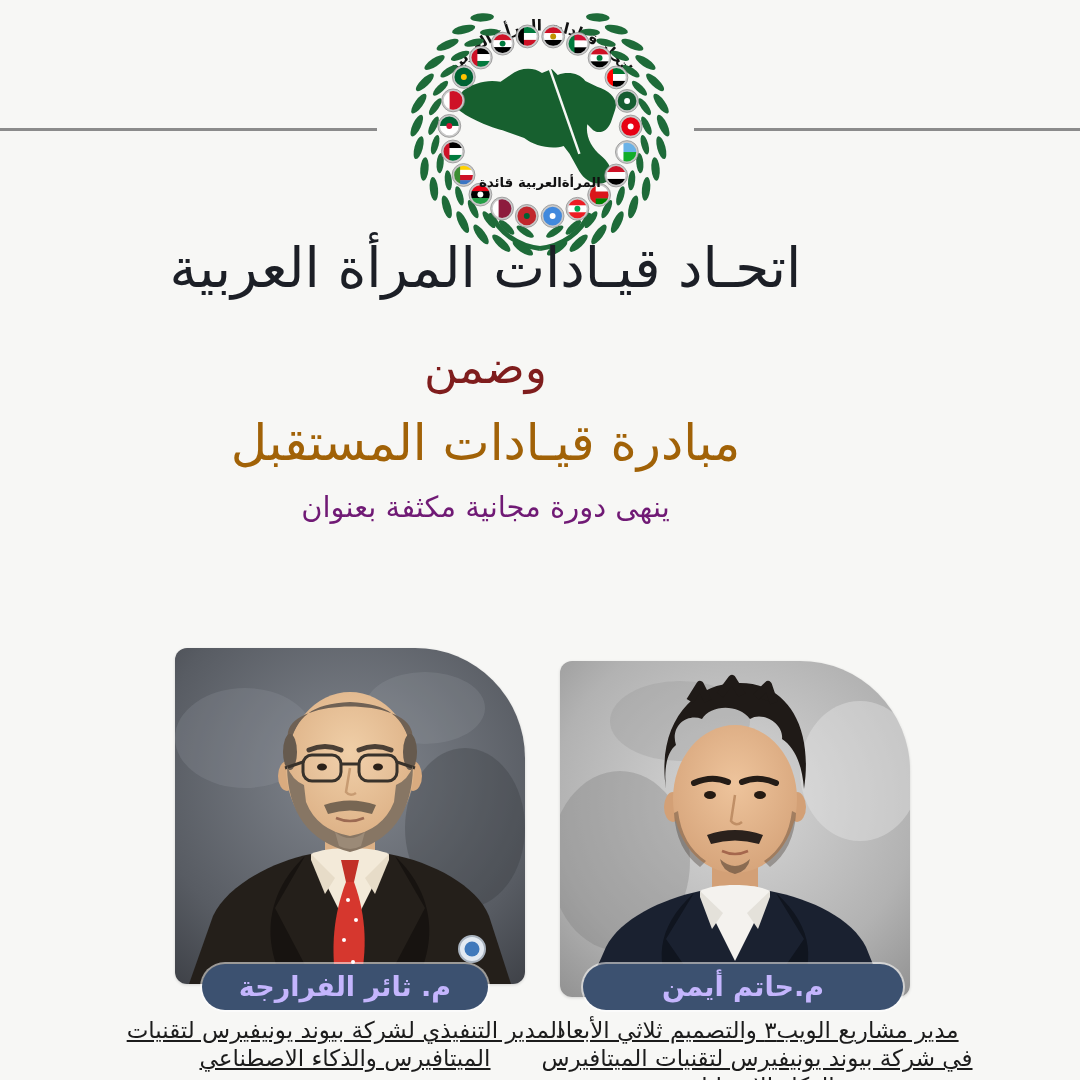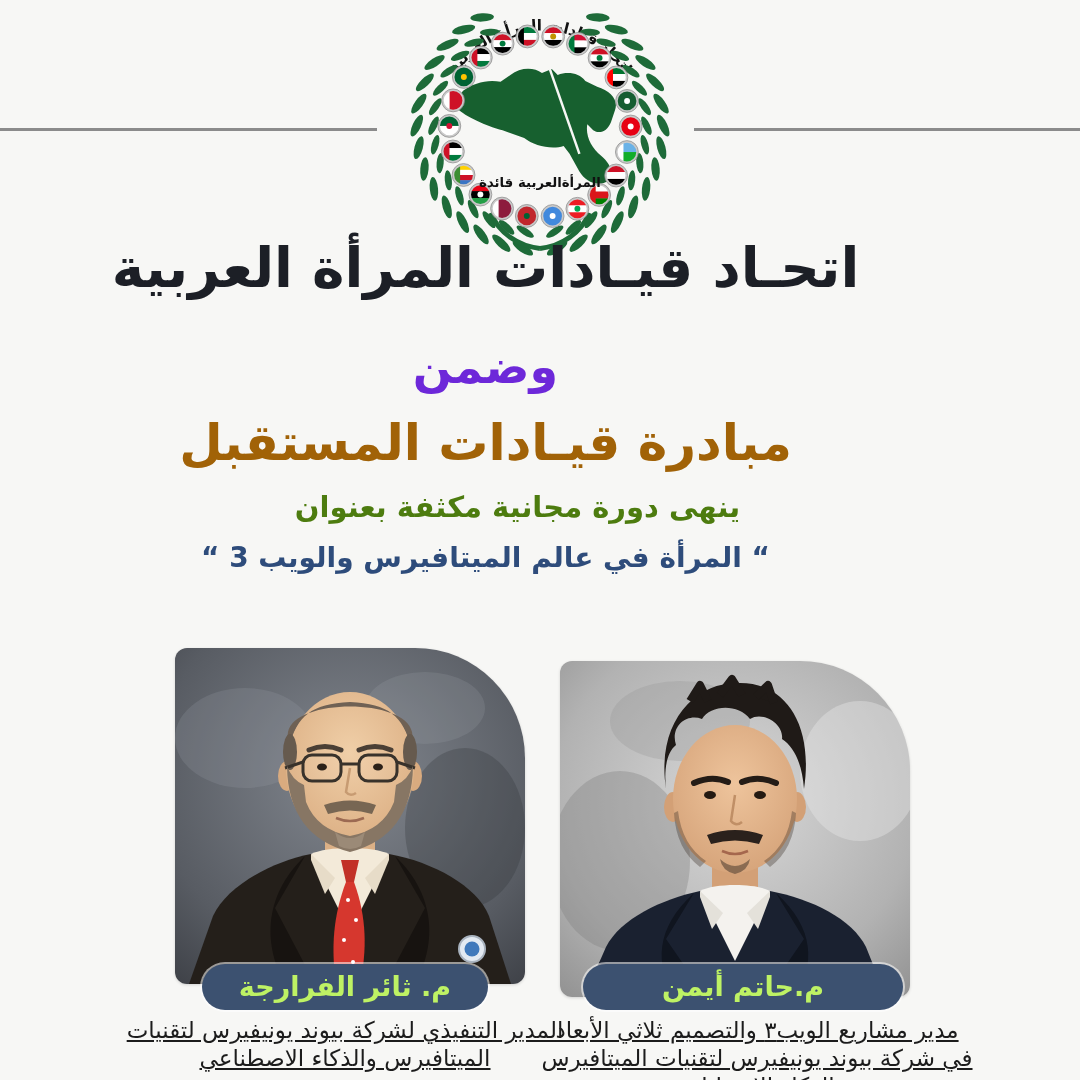--- a/index.html
+++ b/index.html
@@ -4,33 +4,33 @@
 <style>
   html,body{margin:0;padding:0;background:#e9e9e9;}
   .poster{
     position:relative;width:1080px;height:1080px;overflow:hidden;
     background:#f7f7f5;font-family:"DejaVu Sans",sans-serif;direction:rtl;
   }
   .rule{position:absolute;height:3px;background:#8b8b8b;top:128px;}
   .rule.left{left:0;width:377px;}
   .rule.right{left:694px;width:386px;}
   .logo-wrap{position:absolute;left:402px;top:4px;width:276px;height:254px;}
-  .center-text{position:absolute;left:0;width:971px;text-align:center;font-weight:700;}
+  .center-text{position:absolute;left:0;width:971px;text-align:center;font-weight:400;}
   .title{top:238px;font-size:55px;line-height:1.1;letter-spacing:-1px;}
   .subtitle{top:340px;font-size:46px;}
   .initiative{top:414px;font-size:50px;}
   .line1{top:490px;font-size:29px;}
   .course{top:541px;font-size:28px;}
   .presented{top:594px;font-size:28px;}
   .photo{position:absolute;width:350px;height:336px;overflow:hidden;
          border-radius:12px 110px 12px 12px;box-shadow:0 1px 3px rgba(0,0,0,.15);}
   .photo.left{left:175px;top:648px;}
   .photo.right{left:560px;top:661px;}
   .photo svg{display:block;width:100%;height:100%;}
-  .badge{position:absolute;height:46px;border-radius:23px;color:#bef264;
+  .badge{position:absolute;height:46px;border-radius:23px;color:#c4b5fd;
          font-weight:800;font-size:27px;line-height:46px;text-align:center;z-index:5;
          box-shadow:0 0 0 2px rgba(255,255,255,.55);}
   .badge.left{left:202px;top:964px;width:286px;}
   .badge.right{left:583px;top:964px;width:320px;}
   .caption{position:absolute;width:440px;text-align:center;font-size:23px;
            color:#1c1c1c;line-height:1.22;font-weight:400;text-decoration:underline;}
   .caption.left{left:125px;top:1016px;}
   .caption.right{left:537px;top:1016px;}
 </style>
 </head>
@@ -390,24 +390,23 @@
             <circle cx="102.04757419438734" cy="40.19299924547194" r="10.5" fill="none" stroke="#c9c9c9" stroke-width="2"></circle>
             <circle cx="102.04757419438734" cy="40.19299924547194" r="11.6" fill="none" stroke="#8f8f8f" stroke-width="0.8"></circle>
           </g>
         </g>
 
       <text x="140" y="186" text-anchor="middle" font-size="13.5" font-weight="bold" fill="#111">المرأةالعربية قائدة</text>
     </svg>
   </div>
 
   <div class="center-text title" style="color: rgb(28, 31, 38);">اتحـاد قيـادات المرأة العربية</div>
-  <div class="center-text subtitle" style="color: #6d28d9;">وضمن</div>
+  <div class="center-text subtitle" style="color: #7f1d1d;">وضمن</div>
   <div class="center-text initiative" style="color: #a16207;">مبادرة قيـادات المستقبل</div>
-  <div class="center-text line1" style="color: #4d7c0f; padding-left: 32px;">ينهى دورة مجانية مكثفة بعنوان</div>
-  <div class="center-text course" style="color: rgb(46, 76, 123);">“ المرأة في عالم الميتافيرس والويب 3 “</div>
+  <div class="center-text line1" style="color: #701a75;">ينهى دورة مجانية مكثفة بعنوان</div>
 
   <div class="photo left">
     <svg viewBox="0 0 350 336" preserveAspectRatio="none">
       <defs>
         <radialGradient id="bgL" cx="50%" cy="38%" r="80%">
           <stop offset="0%" stop-color="#82878f"></stop>
             <stop offset="70%" stop-color="#585c63"></stop>
             <stop offset="100%" stop-color="#3e4147"></stop>
         </radialGradient>
         <radialGradient id="skinL" cx="50%" cy="40%" r="70%">

